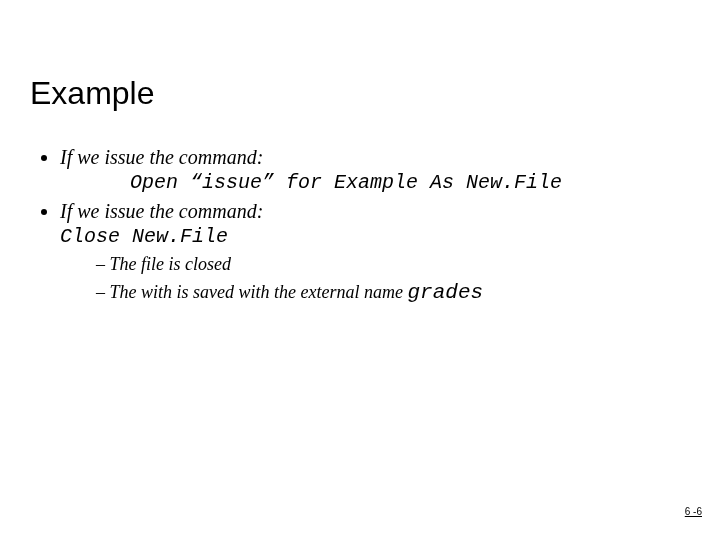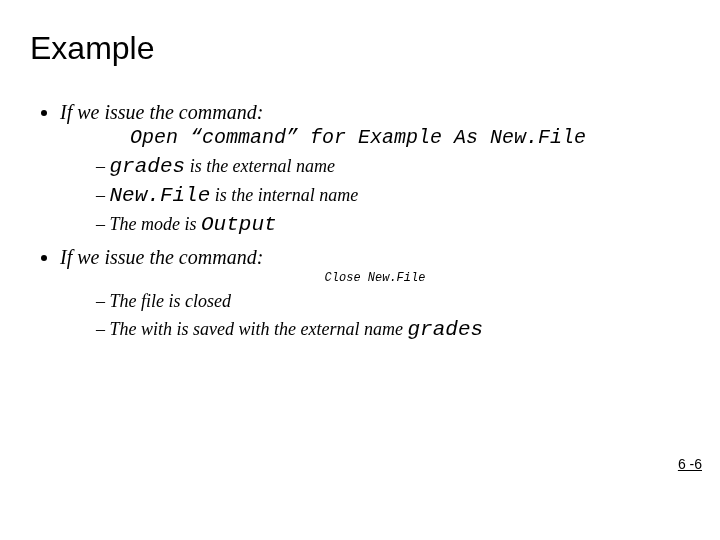--- a/index.html
+++ b/index.html
@@ -10,20 +10,21 @@
     background: #fff;
     font-family: Georgia, "Times New Roman", Times, serif;
     color: #000;
   }
   .slide {
     box-sizing: border-box;
     width: 720px;
     height: 486px;
     position: relative;
     padding: 24px 30px 0 30px;
+    margin-top: 45px;
   }
   .title {
     font-family: Arial, Helvetica, sans-serif;
     font-size: 32px;
     font-weight: 400;
     margin: 6px 0 34px 0;
   }
   ul.top {
     list-style: disc;
     margin: 0;
@@ -35,22 +36,21 @@
     margin-bottom: 6px;
   }
   .cmd {
     font-family: "Courier New", Courier, monospace;
     font-size: 20px;
     padding-left: 70px;
     margin-top: 2px;
   }
   .cmd2 {
     font-family: "Courier New", Courier, monospace;
-    font-size: 12px;
-    text-align: center;
+    font-size: 20px;
     margin-top: 2px;
   }
   ul.sub {
     list-style: none;
     margin: 4px 0 10px 0;
     padding-left: 36px;
     font-size: 18px;
   }
   ul.sub > li::before {
     content: "– ";
@@ -60,50 +60,39 @@
   }
   .mono {
     font-family: "Courier New", Courier, monospace;
     font-size: 21px;
   }
   .footer {
     position: absolute;
     bottom: 14px;
     right: 18px;
     font-family: Arial, Helvetica, sans-serif;
-    font-size: 14px;
+    font-size: 10px;
     color: #000;
     text-decoration: underline;
   }
 </style>
 </head>
 <body>
 
 <div class="slide">
 
   <div class="title">Example</div>
 
   <ul class="top">
 
     <li>
       <span>If we issue the command:</span>
       <div class="cmd">
-        <span>Open </span><span>“command”</span><span> for Example As </span><span>New.File</span>
+        <span>Open </span><span>“issue”</span><span> for Example As </span><span>New.File</span>
       </div>
-      <ul class="sub">
-        <li>
-          <span class="mono">grades</span><span> is the external name</span>
-        </li>
-        <li>
-          <span class="mono">New.File</span><span> is the internal name</span>
-        </li>
-        <li>
-          <span>The mode is </span><span class="mono">Output</span>
-        </li>
-      </ul>
     </li>
 
     <li>
       <span>If we issue the command:</span>
       <div class="cmd2">
         <span>Close </span><span>New.File</span>
       </div>
       <ul class="sub">
         <li>
           <span>The file is closed</span>

